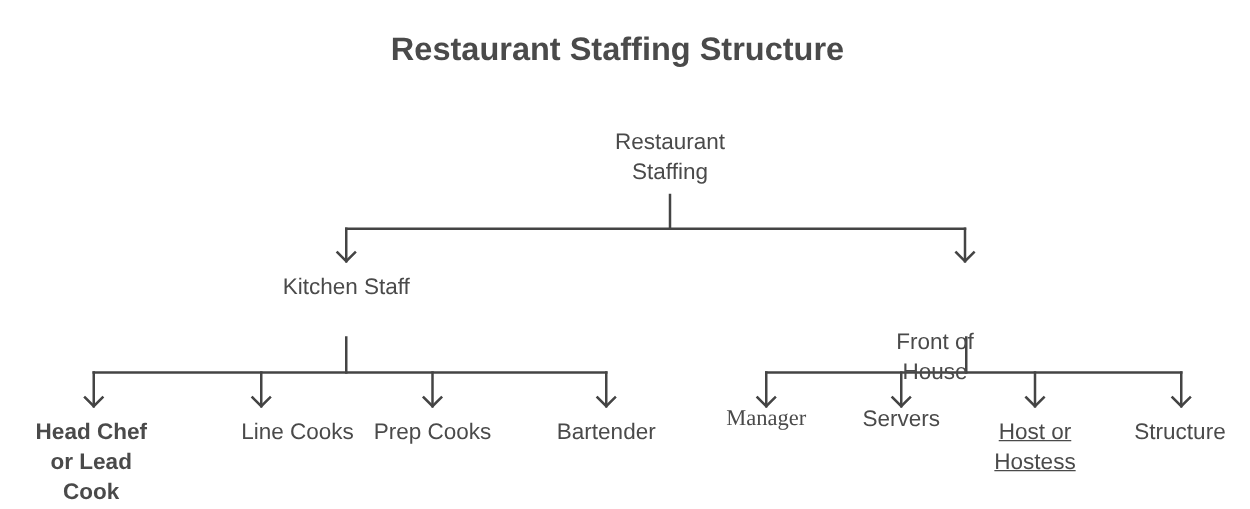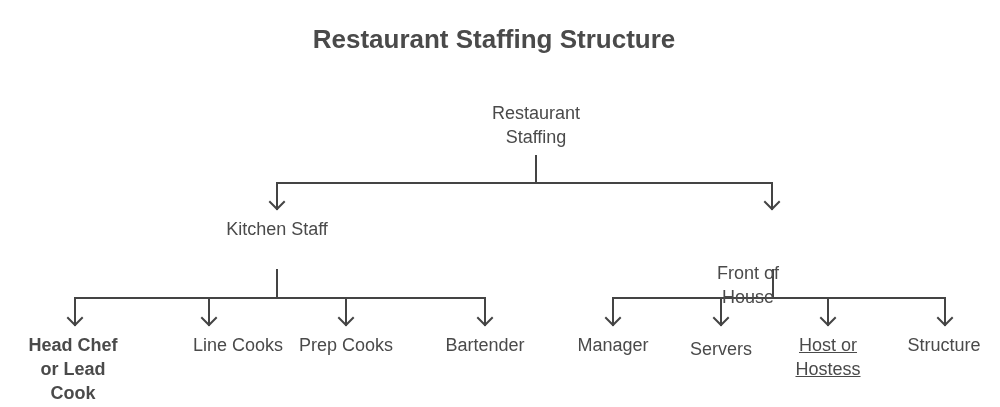--- a/index.html
+++ b/index.html
@@ -54,17 +54,17 @@
 <div class="node" style="left:748px; top:217px;margin-top:44px;">Front of
 House</div>
 
 <div class="node" style="left:73px; top:333px;font-weight:bold;">Head Chef
 or Lead
 Cook</div>
 <div class="node" style="left:223px; top:333px;margin-left:15px;">Line Cooks</div>
 <div class="node" style="left:346px; top:333px;">Prep Cooks</div>
 <div class="node" style="left:485px; top:333px;">Bartender</div>
 
-<div class="node" style="left:613px; top:333px;">Manager</div>
-<div class="node" style="left:721px; top:337px;">Servers</div>
+<div class="node" style="left:613px; top:322px;font-family:Liberation Serif, serif;">Manager</div>
+<div class="node" style="left:721px; top:323px;">Servers</div>
 <div class="node" style="left:828px; top:333px;text-decoration:underline;">Host or
 Hostess</div>
 <div class="node" style="left:944px; top:333px;">Structure</div>
 
 </body></html>

